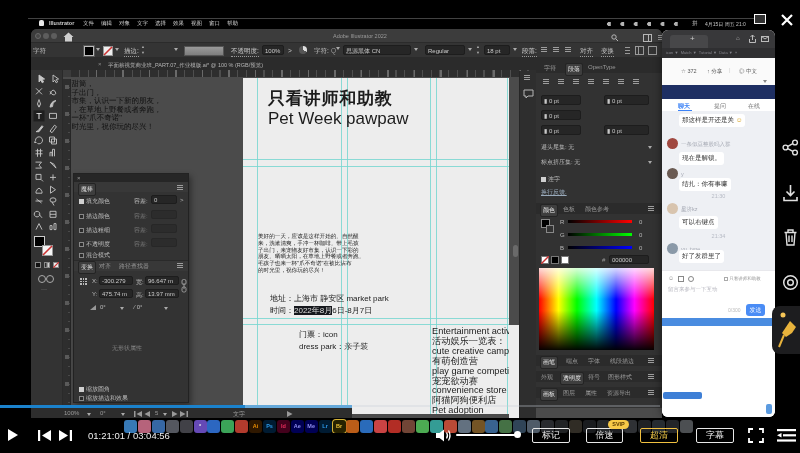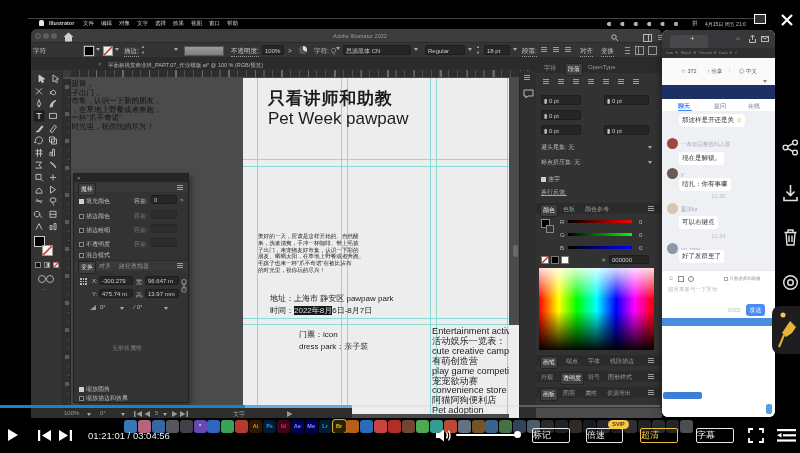--- a/index.html
+++ b/index.html
@@ -78,21 +78,21 @@
 #clower{left:0;top:296px;width:113px;height:91px;background:#fff;}
 
 .sic{position:absolute;}
 
 #prog1{left:0;top:405px;width:245px;height:2.5px;background:#1b82cc;}
 #prog2{left:245px;top:405px;width:107px;height:2.5px;background:#66a9da;}
 #prog3{left:352px;top:405px;width:308px;height:2px;background:rgba(200,205,215,0.30);}
 .dicon{position:absolute;top:419.5px;width:13px;height:13px;border-radius:3px;font-size:5.5px;font-weight:bold;text-align:center;line-height:13px;opacity:0.93;}
 #controls{left:0;top:433px;width:800px;height:20px;background:#000;}
 #dockicons div:nth-child(n+31){opacity:0.55;}
-.btn{position:absolute;top:428px;height:15px;border:1.3px solid #e8e8e8;border-radius:2px;color:#eee;font-size:9px;line-height:13px;}
+.btn{position:absolute;top:428px;height:15px;border:1.3px solid #e8e8e8;border-radius:2px;color:#eee;font-size:9px;text-align:center;line-height:13px;}
 </style>
 </head>
 <body>
 <div id="stage">
 
   <div class="abs" id="mbline"></div>
   <div class="abs" style="left:39px;top:20px;width:5px;height:6px;background:#e8e8e8;border-radius:2px 2px 1px 1px;"></div>
   <div class="abs" id="menubar">
     <span style="left:21px;font-weight:bold;">Illustrator</span>
     <span style="left:55px;">文件</span>
@@ -203,21 +203,21 @@
       <div class="gv" style="left:187px;"></div>
       <div class="gv" style="left:193px;"></div>
       <div class="gv" style="left:264px;"></div>
       <div class="gh" style="top:81px;"></div>
       <div class="gh" style="top:88px;"></div>
       <div class="gh" style="top:240px;"></div>
       <div class="gh" style="top:246px;"></div>
       <div class="abs" id="t1">只看讲师和助教</div>
       <div class="abs" id="t2">Pet Week pawpaw</div>
       <div class="abs" id="para">美好的一天，应该是这样开始的。自然醒<br>来，洗漱清爽，手冲一杯咖啡。带上毛孩<br>子出门，来宠物友好市集，认识一下彩的<br>朋友。晒晒太阳，在草地上野餐或者奔跑。<br>毛孩子也来一杯"爪不奇诺"在被比沾布<br>的时光里，祝你玩的尽兴！</div>
-      <div class="abs" id="addr">地址：上海市 静安区 pawpaw park</div>
+      <div class="abs" id="addr">地址：上海市 静安区 market park</div>
       <div class="abs" id="time">时间：<b>2022年8月</b>6日-8月7日</div>
       <div class="abs" id="tick1">门票：icon</div>
       <div class="abs" id="tick2">dress park：亲子装</div>
       <div class="abs" id="rcol">Entertainment activi<br>活动娱乐一览表：<br>cute creative camp<br>有萌创造营<br>play game competiti<br>宠宠欲动赛<br>convenience store<br>阿猫阿狗便利店<br>Pet adoption</div>
     </div>
 
     <div class="abs" style="left:478px;top:296px;width:10px;height:118px;background:#ededed;"></div>
 
     <div class="abs" id="pbtext">个甜筒，<br>孩子出门，<br>好市集，认识一下新的朋友，<br>田，在草地上野餐或者奔跑，<br>来一杯"爪不奇诺"<br>的时光里，祝你玩的尽兴！</div>
 

